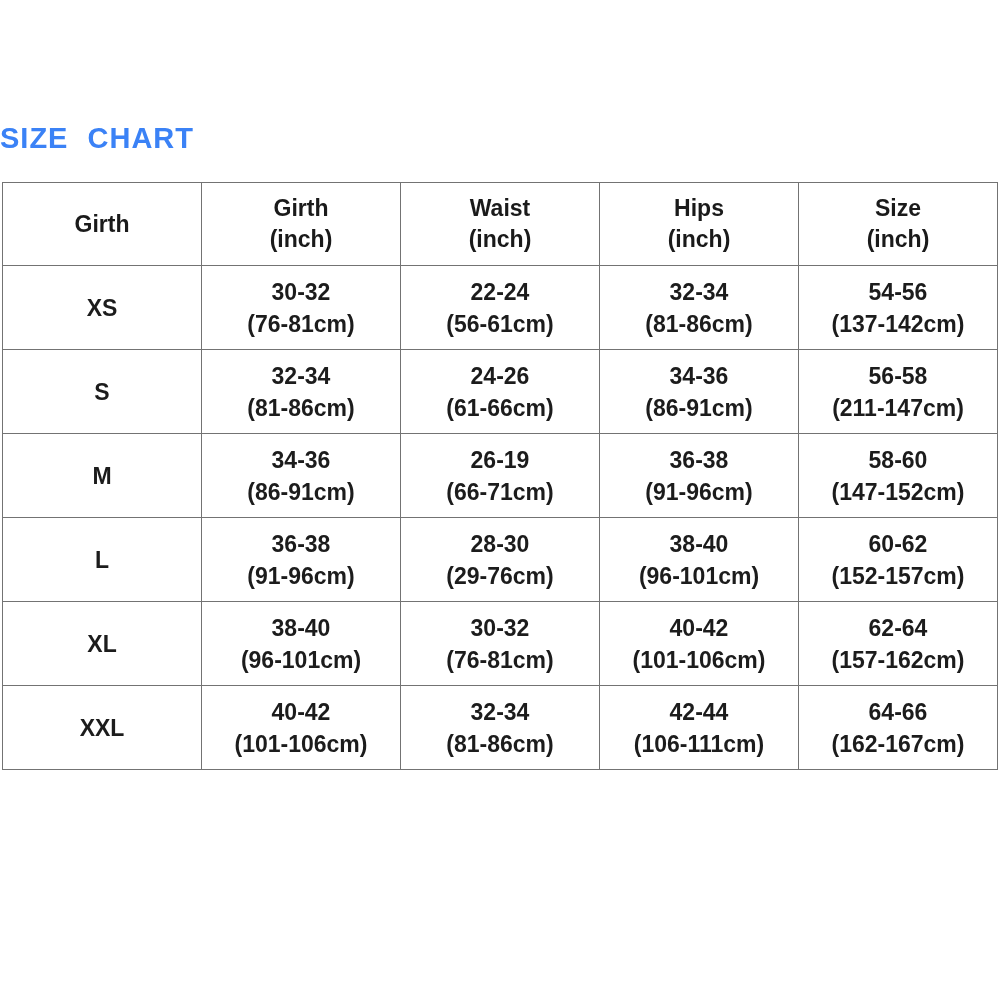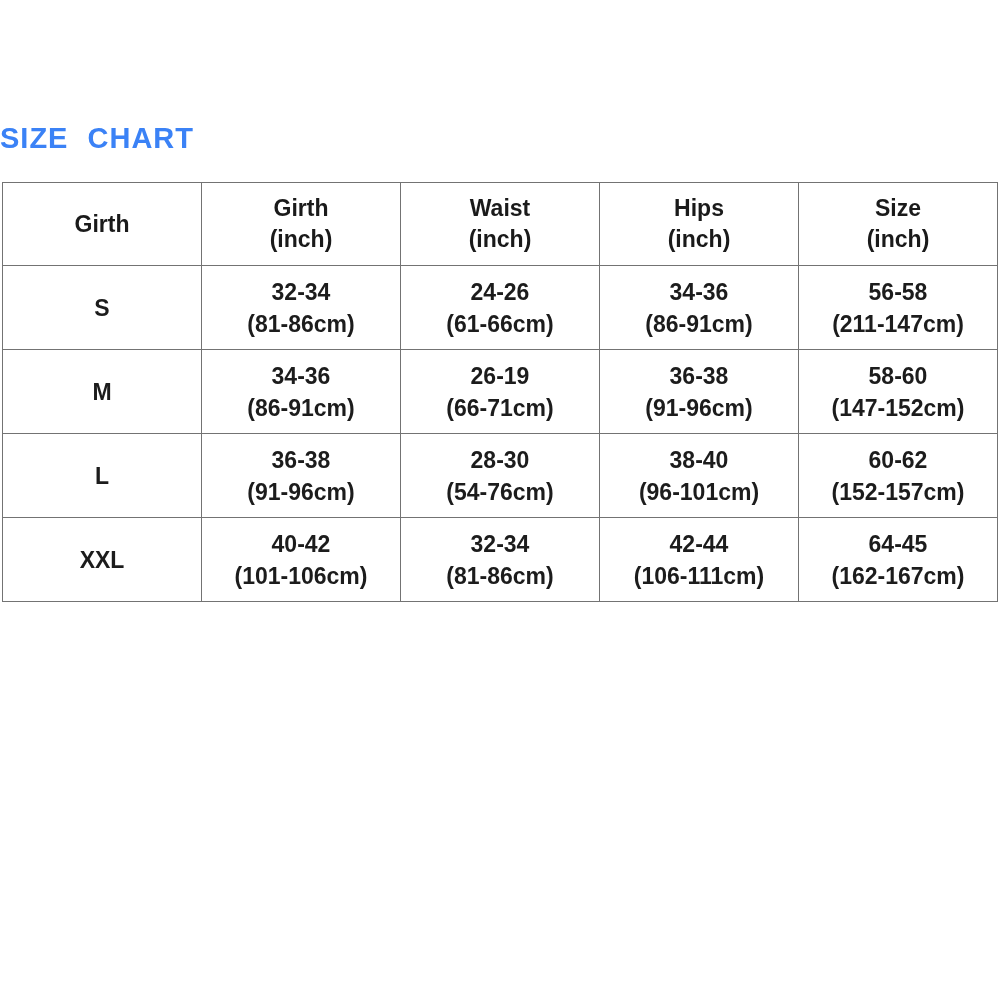--- a/index.html
+++ b/index.html
@@ -101,30 +101,51 @@
           <span class="line">Hips</span>
           <span class="line sub">(inch)</span>
         </th>
         <th>
           <span class="line">Size</span>
           <span class="line sub">(inch)</span>
         </th>
       </tr>
     </thead>
     <tbody>
-
-    <tr>
-      <td class="size-cell">
-        <span class="line">S</span>
+    <tr>
+      <td class="size-cell">
+        <span class="line">XS</span>
+      </td>
+      <td>
+        <span class="line">30-32</span>
+        <span class="line">(76-81cm)</span>
+      </td>
+      <td>
+        <span class="line">22-24</span>
+        <span class="line">(56-61cm)</span>
       </td>
       <td>
         <span class="line">32-34</span>
         <span class="line">(81-86cm)</span>
       </td>
       <td>
+        <span class="line">54-56</span>
+        <span class="line">(137-142cm)</span>
+      </td>
+    </tr>
+
+    <tr>
+      <td class="size-cell">
+        <span class="line">S</span>
+      </td>
+      <td>
+        <span class="line">32-34</span>
+        <span class="line">(81-86cm)</span>
+      </td>
+      <td>
         <span class="line">24-26</span>
         <span class="line">(61-66cm)</span>
       </td>
       <td>
         <span class="line">34-36</span>
         <span class="line">(86-91cm)</span>
       </td>
       <td>
         <span class="line">56-58</span>
         <span class="line">(211-147cm)</span>
@@ -156,51 +177,72 @@
     <tr>
       <td class="size-cell">
         <span class="line">L</span>
       </td>
       <td>
         <span class="line">36-38</span>
         <span class="line">(91-96cm)</span>
       </td>
       <td>
         <span class="line">28-30</span>
-        <span class="line">(54-76cm)</span>
+        <span class="line">(29-76cm)</span>
       </td>
       <td>
         <span class="line">38-40</span>
         <span class="line">(96-101cm)</span>
       </td>
       <td>
         <span class="line">60-62</span>
         <span class="line">(152-157cm)</span>
       </td>
     </tr>
 
-
-    <tr>
-      <td class="size-cell">
-        <span class="line">XXL</span>
+    <tr>
+      <td class="size-cell">
+        <span class="line">XL</span>
+      </td>
+      <td>
+        <span class="line">38-40</span>
+        <span class="line">(96-101cm)</span>
+      </td>
+      <td>
+        <span class="line">30-32</span>
+        <span class="line">(76-81cm)</span>
       </td>
       <td>
         <span class="line">40-42</span>
         <span class="line">(101-106cm)</span>
       </td>
       <td>
+        <span class="line">62-64</span>
+        <span class="line">(157-162cm)</span>
+      </td>
+    </tr>
+
+    <tr>
+      <td class="size-cell">
+        <span class="line">XXL</span>
+      </td>
+      <td>
+        <span class="line">40-42</span>
+        <span class="line">(101-106cm)</span>
+      </td>
+      <td>
         <span class="line">32-34</span>
         <span class="line">(81-86cm)</span>
       </td>
       <td>
         <span class="line">42-44</span>
         <span class="line">(106-111cm)</span>
       </td>
       <td>
-        <span class="line">64-45</span>
+        <span class="line">64-66</span>
         <span class="line">(162-167cm)</span>
       </td>
     </tr>
 
   </tbody>
   </table>
 
 </div>
 
 </body></html>

